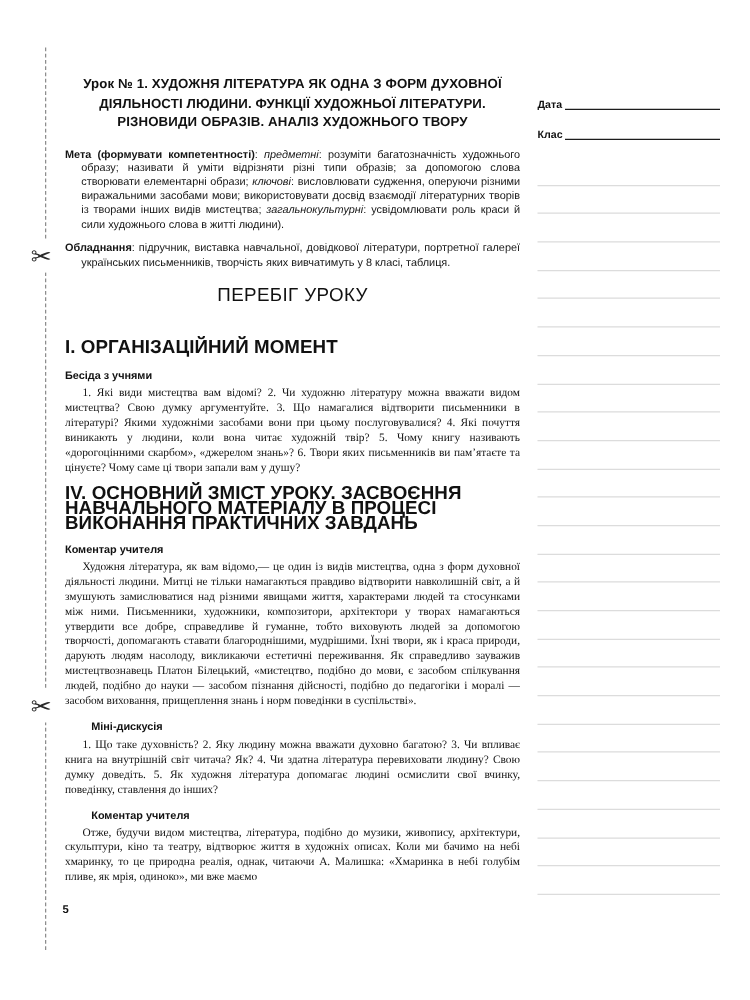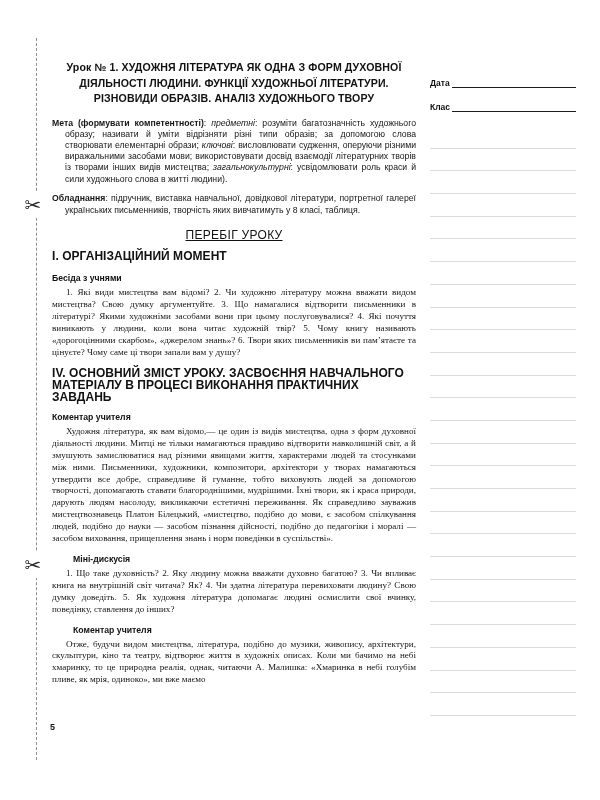--- a/index.html
+++ b/index.html
@@ -78,32 +78,31 @@
     color: #151515;
     margin-bottom: 2px;
     text-indent: -13px;
     padding-left: 13px;
   }
   .meta-block b { font-weight: bold; }
   .meta-block i { font-style: italic; }
 
   .section-center {
     font-family: "Liberation Sans", sans-serif;
-    font-size: 12px;
+    font-size: 15px;
     text-align: center;
     letter-spacing: 0.3px;
     color: #111;
-    margin: 12px 0 8px 0;
-    text-decoration: underline;
+    margin: 12px 0 27px 0;
   }
 
   .roman-head {
     font-family: "Liberation Sans", sans-serif;
     font-weight: bold;
-    font-size: 12px;
+    font-size: 15px;
     line-height: 12.4px;
     color: #111;
     margin: 0 0 11px 0;
     letter-spacing: 0.05px;
   }
   .roman-head.tight { margin-bottom: 8px; }
 
   .sub-head {
     font-family: "Liberation Sans", sans-serif;
     font-weight: bold;

